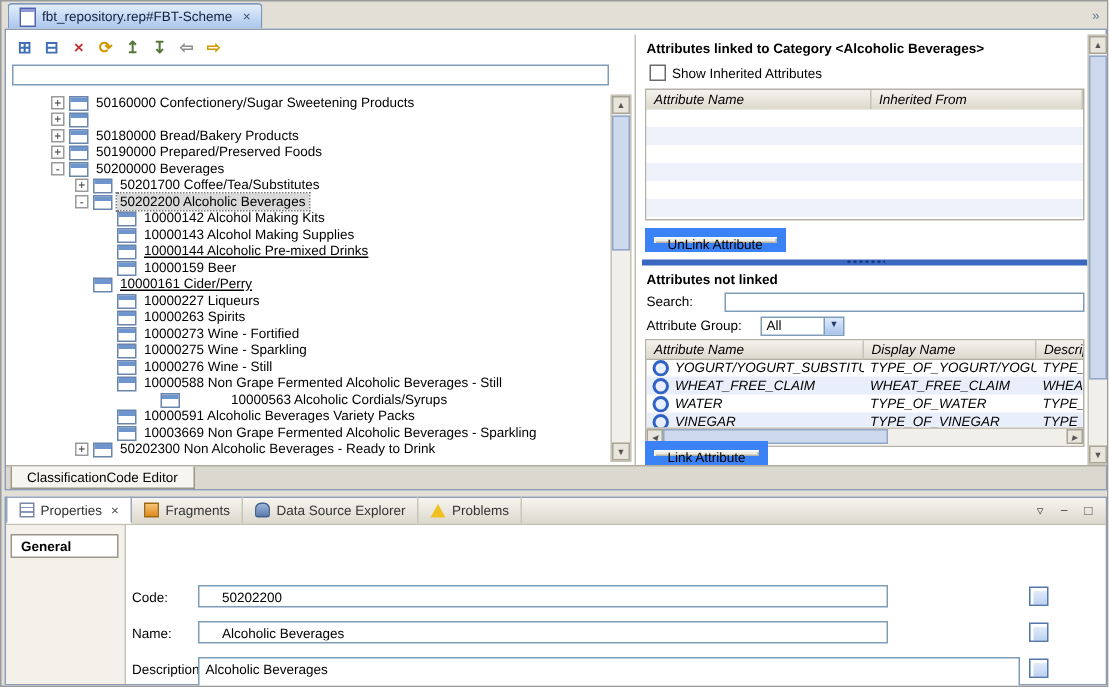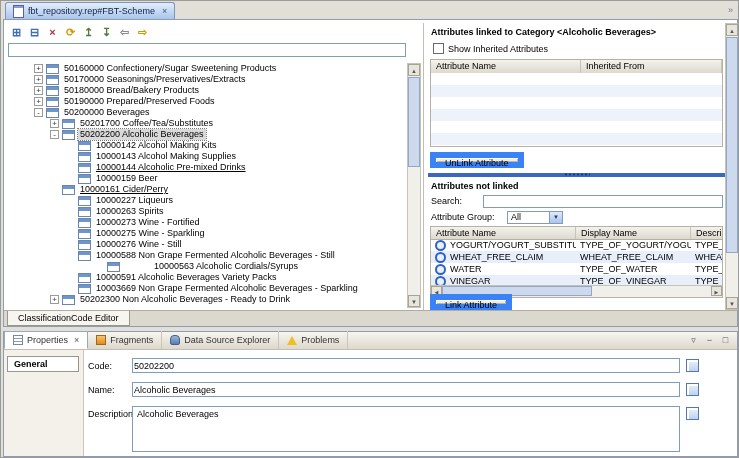--- a/index.html
+++ b/index.html
@@ -44,21 +44,21 @@
   .hsb-arrow{position:absolute;top:0;width:11px;height:10px;background:#e8e5dc;border:1px solid #a8a496;font-size:5px;line-height:10px;text-align:center;color:#555;box-sizing:border-box;}
   .hsb-arrow.left{left:0;} .hsb-arrow.right{right:0;}
   .sb-hthumb{position:absolute;left:11px;top:0;width:150px;height:10px;background:#cdd9ec;border:1px solid #93a7c8;box-sizing:border-box;}
 
   
   .right-area{position:absolute;left:424px;top:3px;width:297px;height:287px;background:#fff;}
   .panel-title{position:absolute;left:3px;font-size:9px;font-weight:bold;white-space:nowrap;}
   .linked-title{top:4px;}
   .cb-row{position:absolute;left:5px;top:20px;display:flex;align-items:center;gap:4px;}
   .checkbox{width:9px;height:9px;border:1px solid #6a6a6a;background:#fff;display:inline-block;}
-  .table{position:absolute;left:2px;width:293px;border:1px solid #b5b1a6;box-sizing:border-box;background:#fff;}
+  .table{position:absolute;left:2px;width:293px;border:1px solid #b5b1a6;box-sizing:border-box;background:#fff;font-style:italic;}
   .linked-table{top:36px;height:88px;}
   .thead{display:flex;height:13px;background:linear-gradient(#f4f2ec,#ddd9ce);border-bottom:1px solid #b4b0a4;}
   .th{font-size:9px;line-height:13px;padding:0 5px;border-right:1px solid #c6c3b8;box-sizing:border-box;overflow:hidden;white-space:nowrap;}
   .linked-table .c1{width:150px;flex:0 0 150px;} .linked-table .c2{flex:1;}
   .tbody{position:absolute;left:0;right:0;top:13px;bottom:0;overflow:hidden;}
   .tbody.striped{background:repeating-linear-gradient(180deg,#ffffff 0 12px,#eef2fa 12px 24px);}
   .btn{position:absolute;height:16px;background:#efede5;border:6px solid #3b82f6;box-shadow:inset 1px 1px 0 #fff, inset -1px -1px 0 #b9b5a7;font:9px "Liberation Sans",sans-serif;padding:0 9px;}
   .unlink-btn{left:2px;top:129px;}
   .sash{position:absolute;left:0;top:150px;width:297px;height:4px;background:#3a67c0;}
   .sash .grip{display:block;width:26px;height:3px;margin:0 auto;background-image:radial-gradient(circle,#16388a 1px,transparent 1.2px);background-size:4px 3px;}
@@ -98,24 +98,24 @@
   .fragments-icon{background:linear-gradient(#f6c478,#e08a1a);border:1px solid #a06a10;}
   .data-source-icon{background:linear-gradient(#9db6da,#5a7cae);border:1px solid #44608c;border-radius:4px 4px 2px 2px;}
   .problems-icon{width:0;height:0;border-left:5px solid transparent;border-right:5px solid transparent;border-bottom:9px solid #f0c020;background:none;}
   .vt-close{font-size:9px;color:#555;margin-left:2px;}
   .view-tab-actions{margin-left:auto;display:flex;align-items:center;gap:3px;padding-right:5px;height:18px;}
   .vt-action{width:13px;text-align:center;font-size:9px;color:#555;line-height:13px;}
 
   .props-content{position:absolute;left:0;top:18px;right:0;bottom:0;background:#fff;}
   .section-strip{position:absolute;left:0;top:0;width:80px;height:100%;background:#f3f1ea;border-right:1px solid #c9c5ba;box-sizing:border-box;}
   .section-tab{position:absolute;left:3px;top:6px;width:72px;height:16px;background:#fff;border:1px solid #9a9689;font-weight:bold;font-size:9px;line-height:14px;padding-left:6px;box-sizing:border-box;}
-  .form-row{position:absolute;left:84px;right:8px;}
+  .form-row{position:absolute;left:84px;right:8px;margin-top:32px;}
   .row-code{top:8px;height:16px;} .row-name{top:32px;height:16px;} .row-desc{top:56px;height:48px;}
   .flabel{position:absolute;left:0;top:3px;font-size:9px;}
-  .finput{position:absolute;left:44px;width:548px;height:15px;border:1px solid #7f9db9;box-sizing:border-box;font:9px "Liberation Sans",sans-serif;padding:0 1px;}
+  .finput{position:absolute;left:44px;width:460px;height:15px;border:1px solid #7f9db9;box-sizing:border-box;font:9px "Liberation Sans",sans-serif;padding:0 15px;}
   .ftext{position:absolute;left:44px;width:548px;height:46px;border:1px solid #7f9db9;box-sizing:border-box;font:9px "Liberation Sans",sans-serif;padding:2px 4px;resize:none;}
   .ficon{position:absolute;left:598px;top:1px;width:13px;height:13px;background:linear-gradient(#eaf1fc,#bcd2f0);border:1px solid #5577aa;box-sizing:border-box;box-shadow:inset 2px 2px 0 #ffffff;}
 </style>
 </head>
 <body>
 
 <div id="app">
 
   <div class="editor-tabbar">
     <div class="editor-tab">
@@ -142,21 +142,20 @@
       <input class="tree-filter" value="" style="">
       <div class="tree">
           <div class="tree-row" style="padding-left: 30px;">
             <span class="expander">+</span>
             <span class="node-icon"></span>
             <span class="tree-label">50160000 Confectionery/Sugar Sweetening Products</span>
           </div>
           <div class="tree-row" style="padding-left: 30px;">
             <span class="expander">+</span>
             <span class="node-icon"></span>
-            <span class="tree-label">50170000 Seasonings/Preservatives/Extracts</span>
           </div>
           <div class="tree-row" style="padding-left: 30px;">
             <span class="expander">+</span>
             <span class="node-icon"></span>
             <span class="tree-label">50180000 Bread/Bakery Products</span>
           </div>
           <div class="tree-row" style="padding-left: 30px;">
             <span class="expander">+</span>
             <span class="node-icon"></span>
             <span class="tree-label">50190000 Prepared/Preserved Foods</span>

